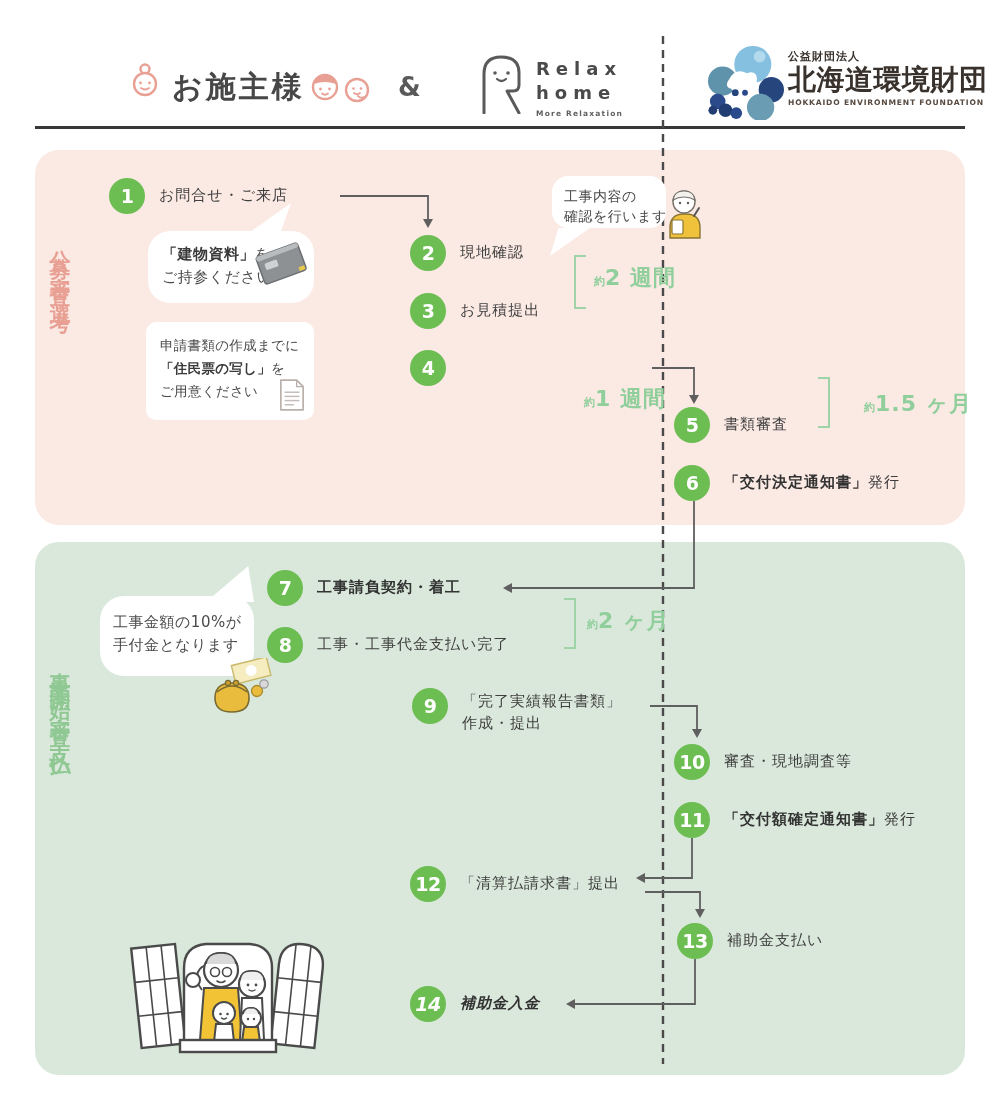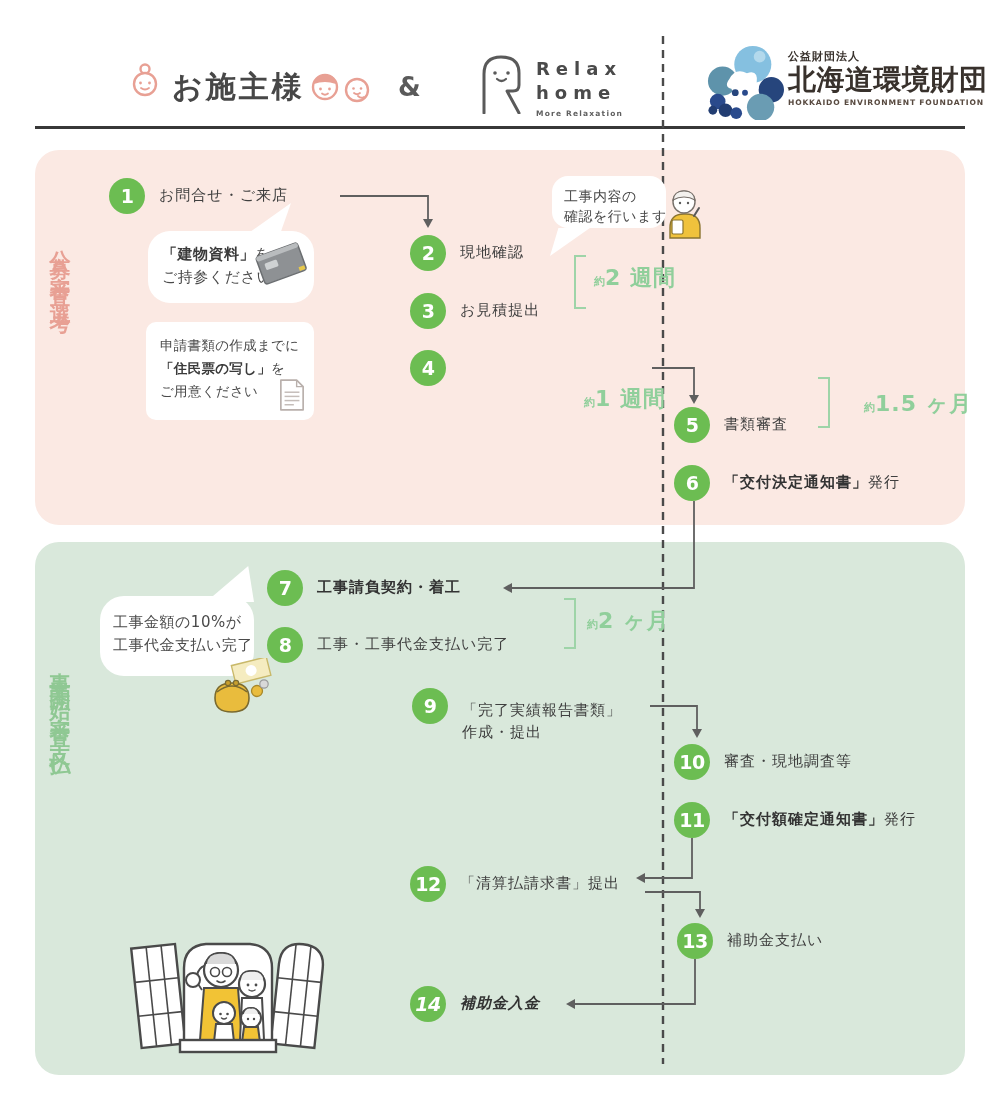--- a/index.html
+++ b/index.html
@@ -174,21 +174,21 @@
   <div class="step" style="left:267px;top:570px;">
     <div class="num">7</div>
     <div class="lbl b">工事請負契約・着工</div>
   </div>
   <div class="step" style="left:267px;top:627px;">
     <div class="num">8</div>
     <div class="lbl">工事・工事代金支払い完了</div>
   </div>
   <div class="step" style="left:412px;top:688px;align-items:flex-start;">
     <div class="num">9</div>
-    <div class="lbl" style="margin-top:12px;">
+    <div class="lbl" style="margin-top:3px;">
       <div>「完了実績報告書類」</div>
       <div>作成・提出</div>
     </div>
   </div>
   <div class="step" style="left:674px;top:744px;">
     <div class="num">10</div>
     <div class="lbl">審査・現地調査等</div>
   </div>
   <div class="step" style="left:674px;top:802px;">
     <div class="num">11</div>
@@ -265,21 +265,21 @@
         <line x1="6" y1="19.5" x2="22" y2="19.5" stroke="#c5bdb9" stroke-width="1.6"></line>
         <line x1="6" y1="24" x2="22" y2="24" stroke="#c5bdb9" stroke-width="1.6"></line>
         <line x1="6" y1="28.5" x2="16" y2="28.5" stroke="#c5bdb9" stroke-width="1.6"></line>
       </svg>
     </div>
   </div>
 
   <div class="tail" style="left:206px;top:566px;width:48px;height:36px;clip-path:polygon(0 100%,100% 100%,88% 0);"></div>
   <div class="bubble" style="left:100px;top:596px;width:154px;height:80px;border-radius:24px;padding:15px 13px;box-sizing:border-box;">
     <div class="note-ln">工事金額の10%が</div>
-    <div class="note-ln">工事代金支払い完了</div>
+    <div class="note-ln">手付金となります</div>
   </div>
   <div class="abs icon" style="left:205px;top:658px;">
     <svg width="72" height="62" viewBox="0 0 72 62">
       <g transform="rotate(-14 46 12)">
         <rect x="28" y="3" width="36" height="19" fill="#f5ecc0" stroke="#c9b96a" stroke-width="1.4"></rect>
         <circle cx="46" cy="12.5" r="5.5" fill="#ffffff"></circle>
       </g>
       <path d="M10,40 Q10,25 27,25 Q44,25 44,40 Q44,54 27,54 Q10,54 10,40 Z" fill="#e9bc3d" stroke="#7a6a30" stroke-width="1.6"></path>
       <path d="M12,34 Q27,22 42,34" fill="none" stroke="#7a6a30" stroke-width="1.6"></path>
       <circle cx="23" cy="25" r="2.6" fill="#c9a02e" stroke="#7a6a30" stroke-width="1.2"></circle>

